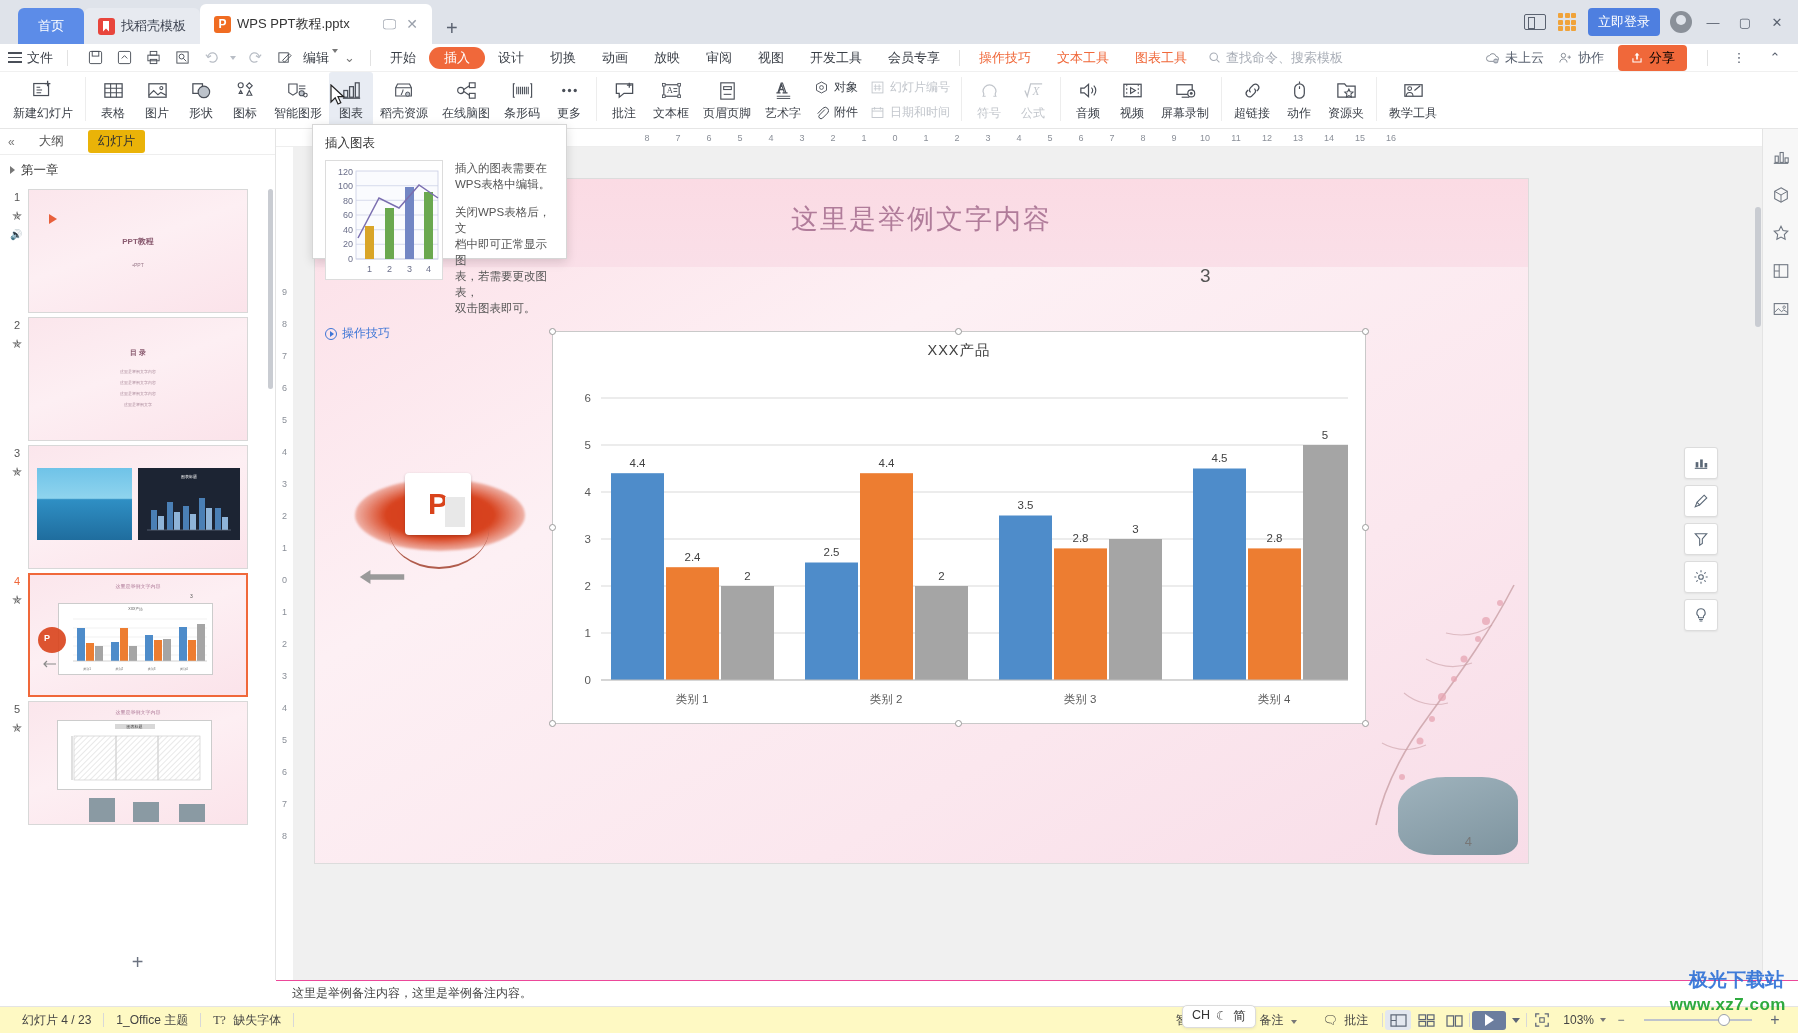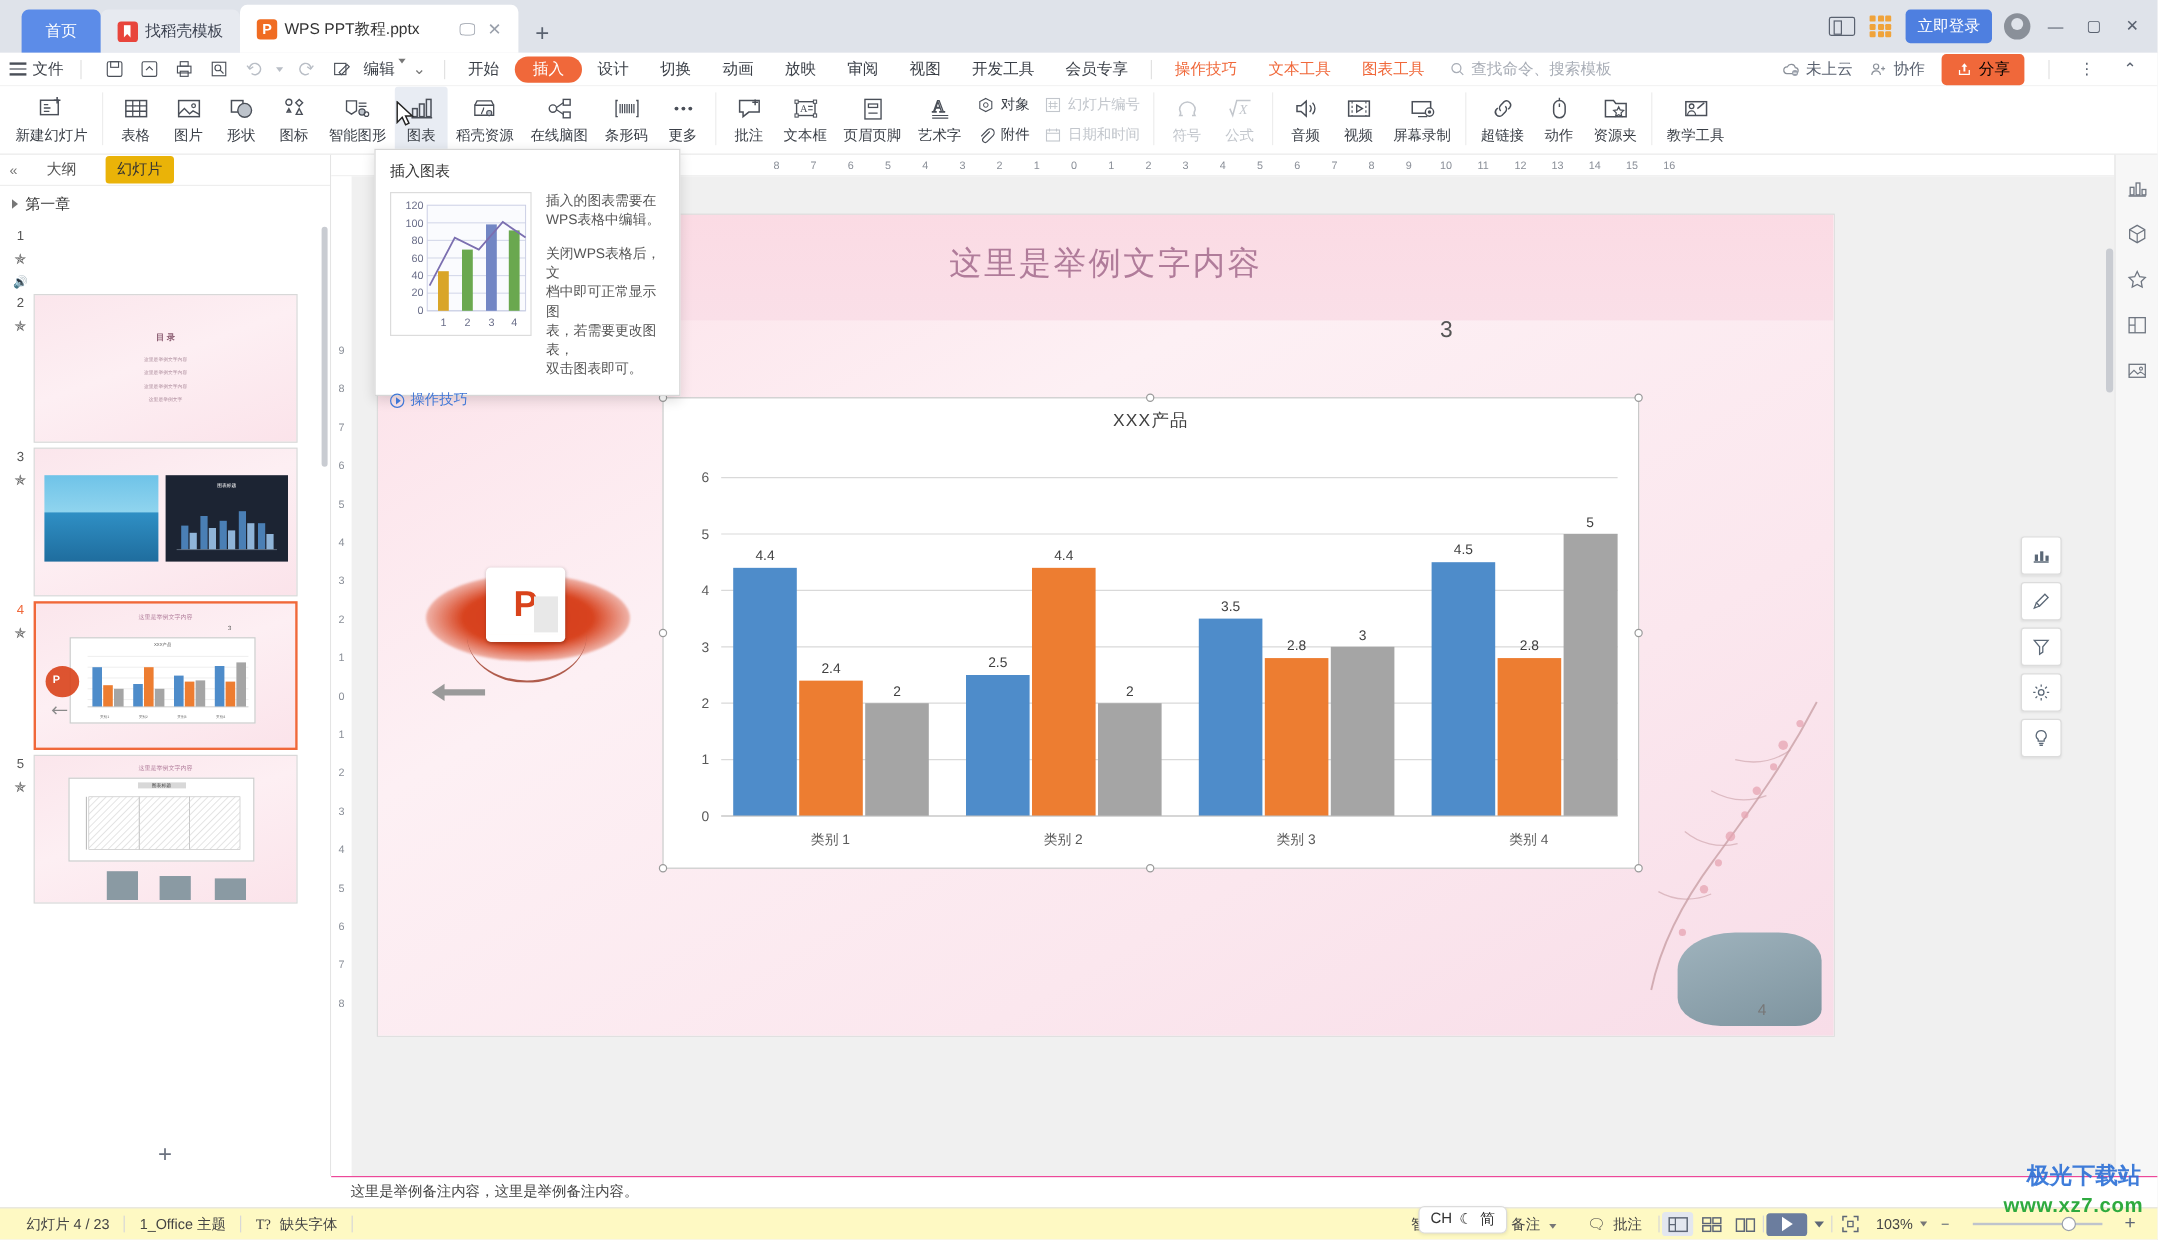--- a/index.html
+++ b/index.html
@@ -91,21 +91,21 @@
   .rbtn .lbl { font-size:12px; color:#3a3f47; margin-top:2px; white-space:nowrap;}
   .rbtn .lbl.dim { color:#c2c6cc; }
   .rsep { width:1px; height:44px; background:#ededed; margin:5px 5px 0 5px; }
   .rstack { display:flex; flex-direction:column; justify-content:center; height:55px; padding:0 6px;}
   .rrow { display:flex; align-items:center; gap:5px; height:25px; font-size:12px;
      color:#3a3f47; cursor:pointer; white-space:nowrap;}
   .rrow.dim { color:#c2c6cc; }
 
   
   .popup {
-    position:absolute; left:312px; top:124px; width:255px; height:206px;
+    position:absolute; left:312px; top:124px; width:255px; height:135px;
     background:#fff; border:1px solid #d6d6d6; box-shadow:0 3px 10px rgba(0,0,0,.14);
     z-index:60; padding:10px 12px;
   }
   .popup h4 { font-size:12.5px; font-weight:normal; color:#333; margin-bottom:8px;}
   .popup-body { display:flex; gap:12px; }
   .mini-chart { width:118px; height:120px; border:1px solid #dcdcdc; background:#fff;
      position:relative; padding:4px 2px 2px 2px;}
   .popup-text { font-size:11.5px; color:#555; line-height:16px; width:104px; }
   .popup-link { display:flex;align-items:center;gap:5px;color:#3f76d6;font-size:12px;margin-top:9px;cursor:pointer;}
   .play-c { width:12px;height:12px;border-radius:50%;border:1.4px solid #3f76d6;position:relative;}
@@ -744,20 +744,25 @@
       <span class="caret"></span>
       <span>第一章</span>
     </div>
     <div class="slides">
 
       <div class="slide-row">
         <div class="slide-num">
           <span>1</span>
           <span class="star">✯</span>
           <span class="star" style="font-size:10px">🔊</span>
+        </div>
+        <div class="slide-thumb">
+          <div style="position:absolute;left:20px;top:24px;width:0;height:0;border-left:8px solid #e8603c;border-top:5px solid transparent;border-bottom:5px solid transparent;"></div>
+          <div style="position:absolute;left:0;top:46px;width:100%;text-align:center;font-size:8px;color:#8a5b70;font-weight:bold;">PPT教程</div>
+          <div style="position:absolute;left:0;top:72px;width:100%;text-align:center;font-size:5px;color:#9b7b8c;">•PPT</div>
         </div>
       </div>
 
       <div class="slide-row">
         <div class="slide-num">
           <span>2</span>
           <span class="star">✯</span>
         </div>
         <div class="slide-thumb">
           <div style="position:absolute;left:0;top:30px;width:100%;text-align:center;font-size:7px;color:#8a5b70;font-weight:bold;">目 录</div>

